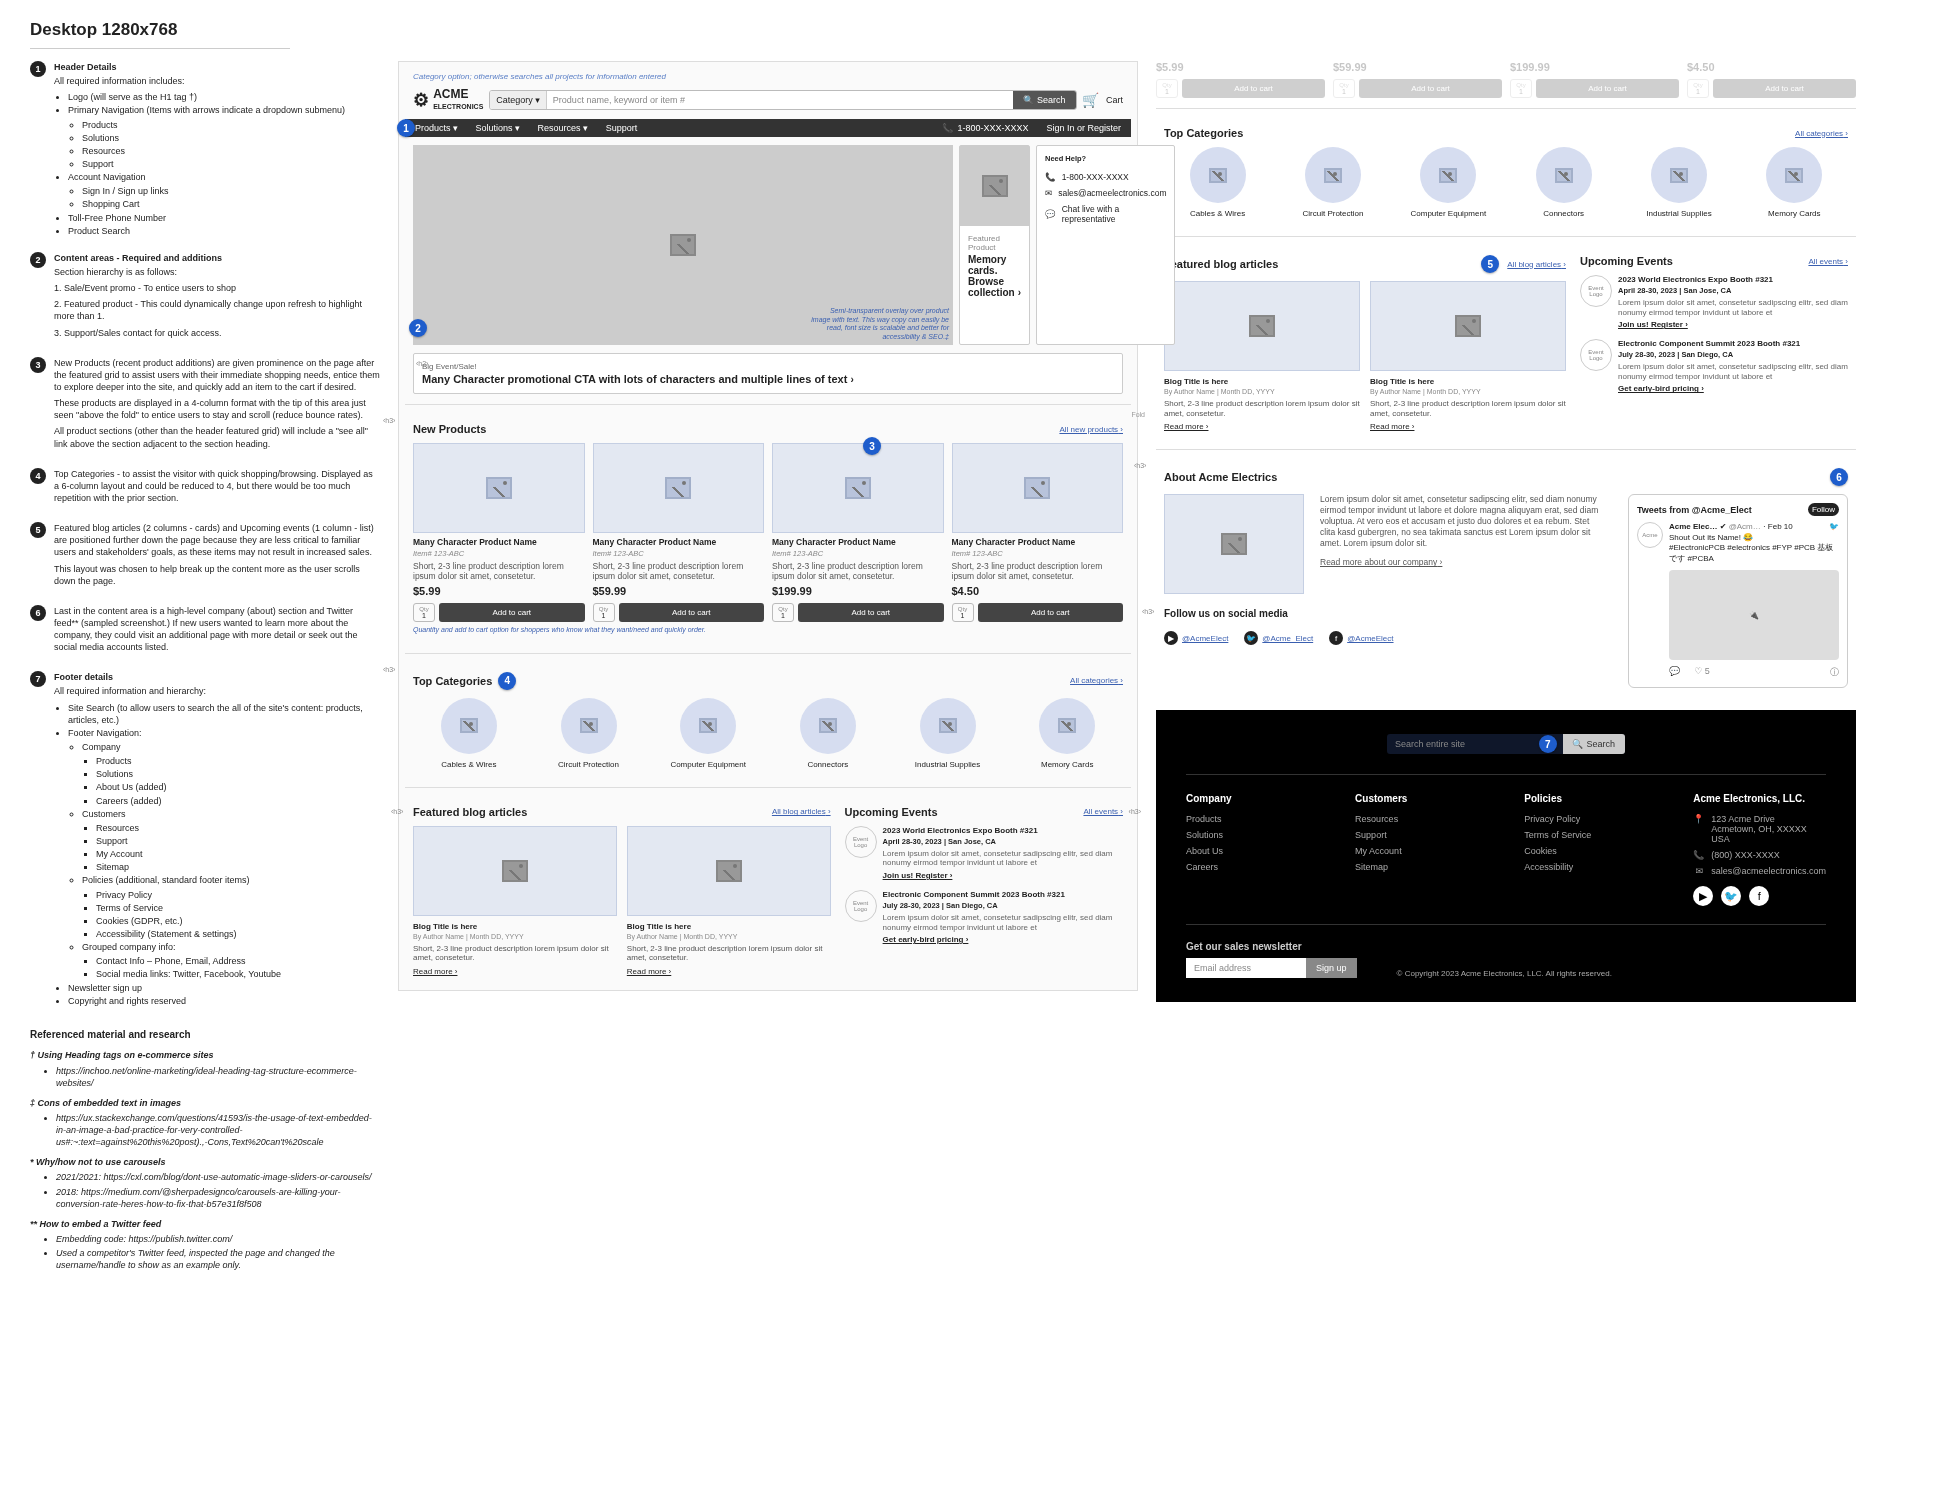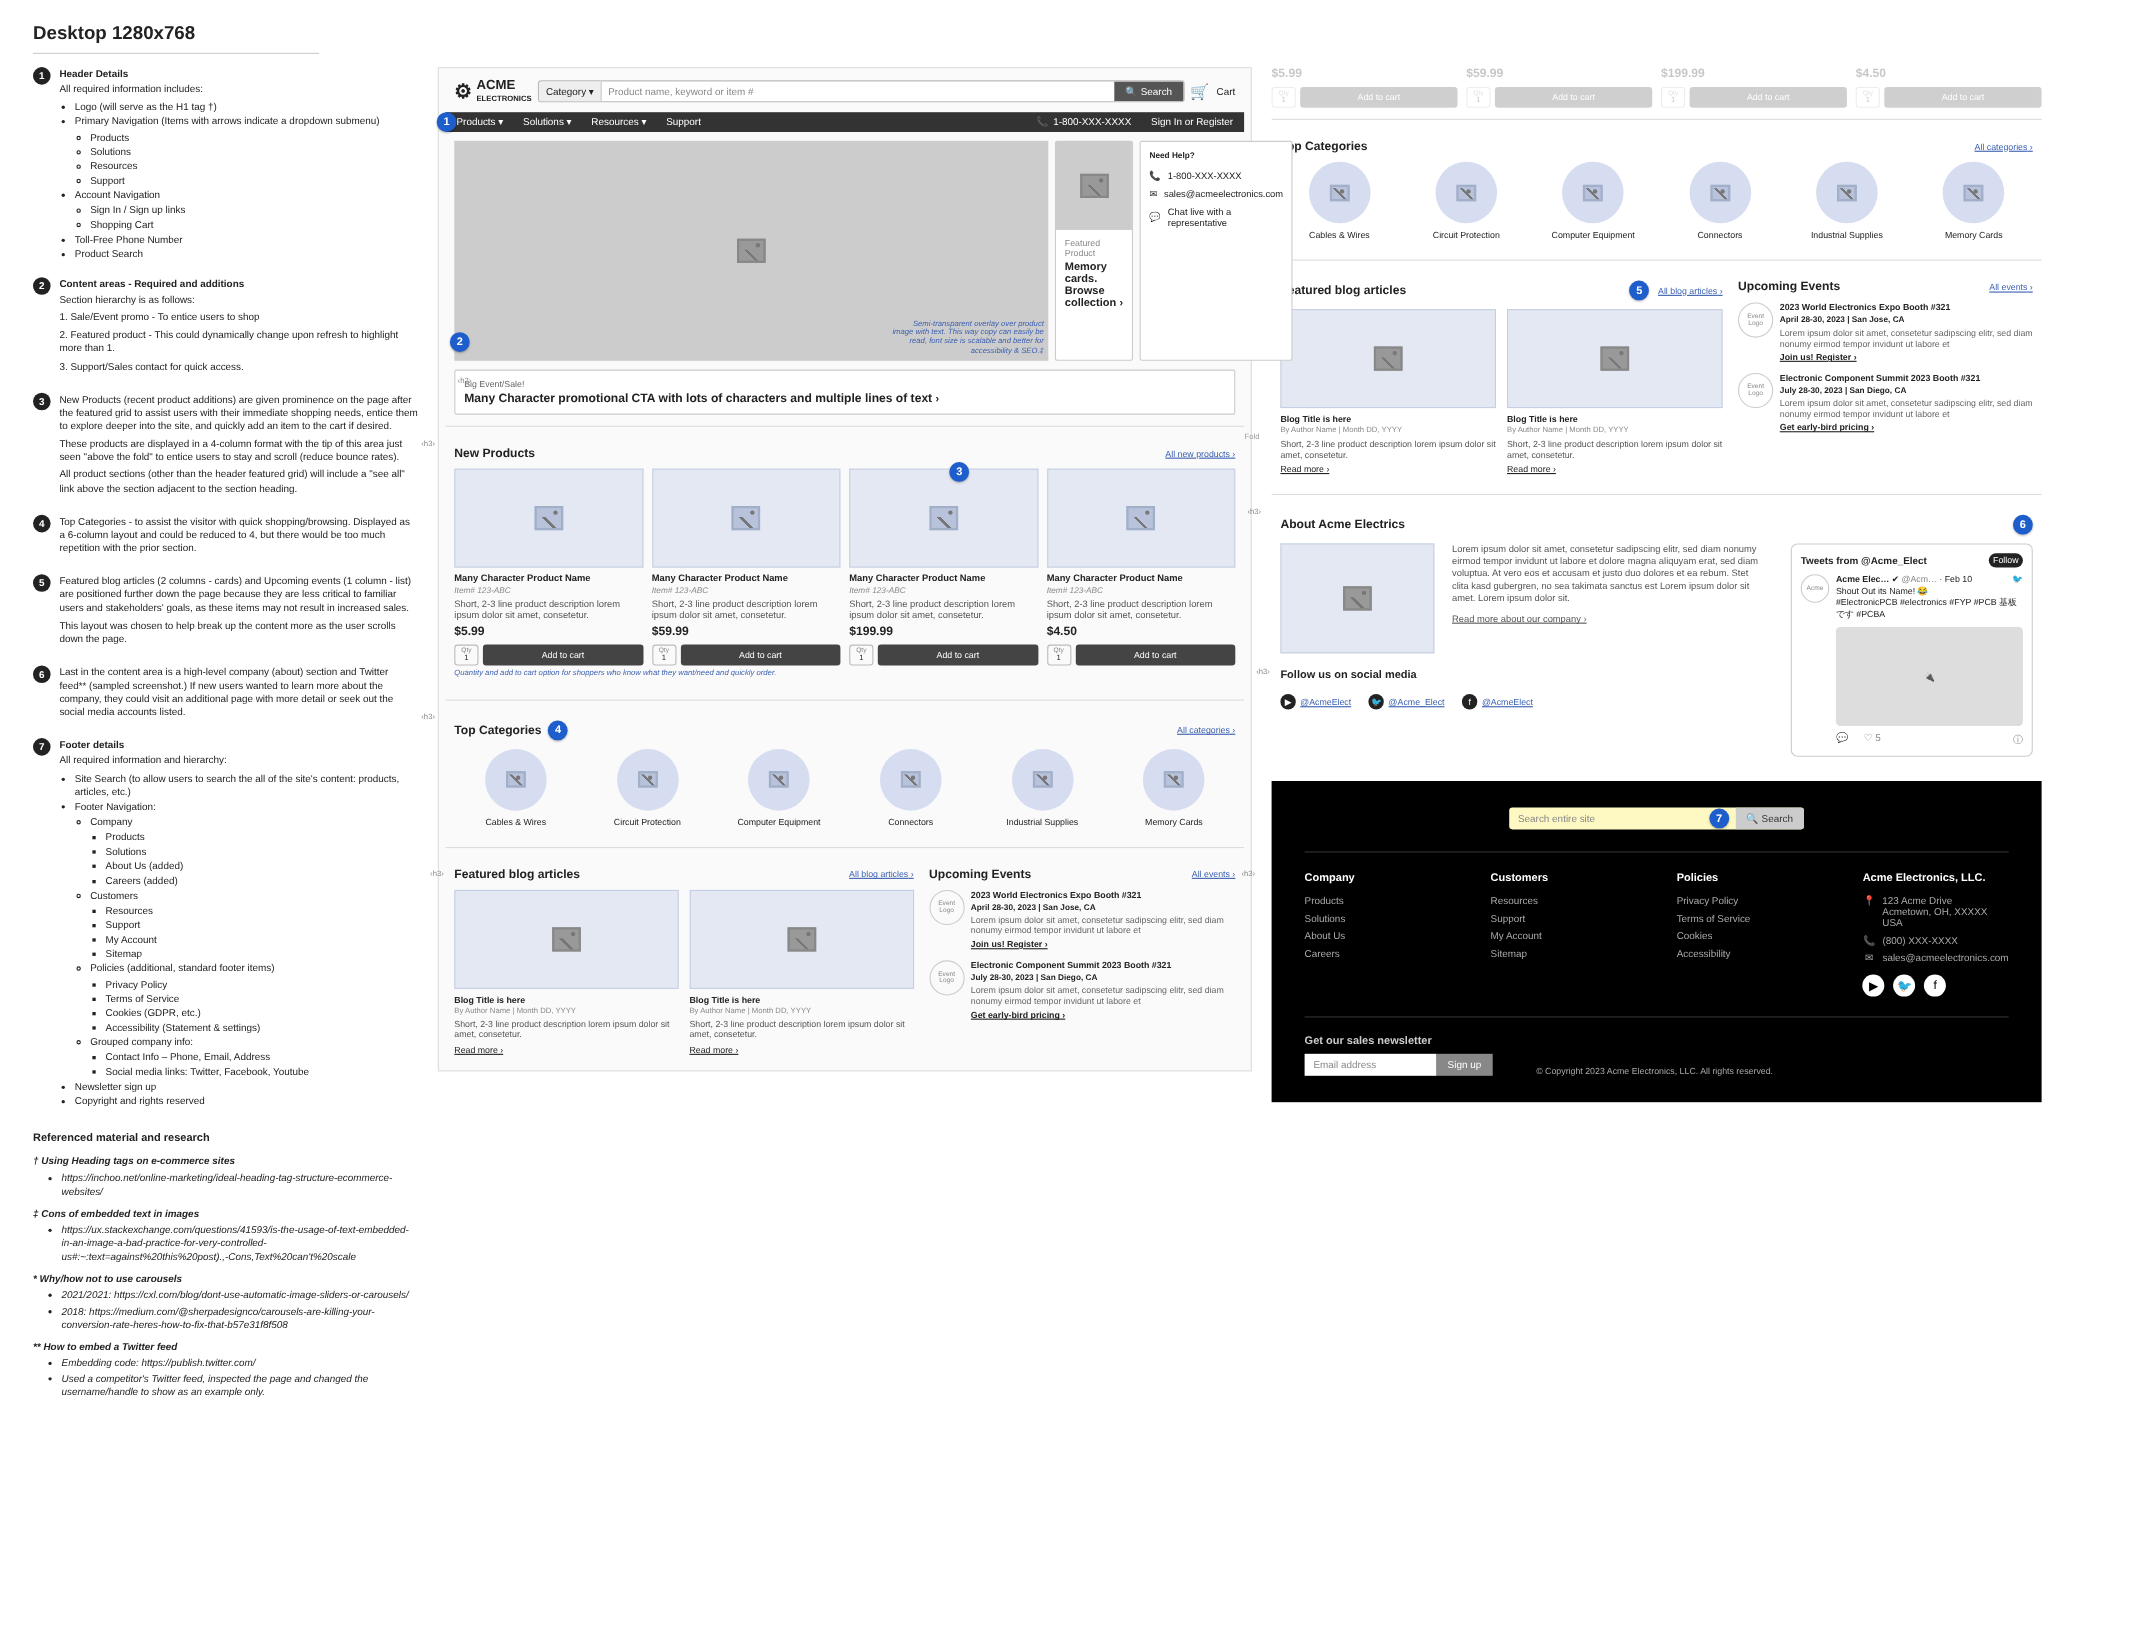--- a/index.html
+++ b/index.html
@@ -111,21 +111,21 @@
 .tweet-head{display:flex;justify-content:space-between;align-items:center;margin-bottom:6px}
 .tweet-head .h{font-weight:bold;font-size:9px}
 .followbtn{background:#222;color:#fff;border-radius:10px;padding:2px 4px;font-size:8px}
 .tweet-body{display:flex;gap:6px}
 .tweet-av{width:26px;height:26px;border-radius:50%;border:1px solid #ccc;font-size:6px;text-align:center;display:flex;align-items:center;justify-content:center;color:#888;flex-shrink:0}
 .tweet-img{margin-top:6px;height:90px;background:#ddd;border-radius:4px;display:flex;align-items:center;justify-content:center}
 .tweet-foot{display:flex;gap:14px;margin-top:6px;color:#888;font-size:9px}
 
 .footer{background:#000;color:#ccc;padding:24px 30px;font-size:9px;margin-top:14px}
 .fsearch{display:flex;justify-content:center;margin-bottom:20px}
-.fsearchbox{display:flex;background:#fef9c3;border-radius:3px;overflow:hidden;width:268px}
+.fsearchbox{display:flex;background:#0f172a;border-radius:3px;overflow:hidden;width:238px}
 .fsearchin{flex:1;padding:5px 8px;color:#888}
 .fsearchbtn{background:#ccc;color:#333;padding:5px 10px}
 .fcols{display:flex;gap:40px;border-top:1px solid #333;border-bottom:1px solid #333;padding:18px 0}
 .fcol{flex:1}
 .fcol h5{color:#fff;font-weight:bold;font-size:10px;margin-bottom:10px}
 .fcol li{list-style:none;margin-bottom:6px;color:#aaa}
 .faddr li{display:flex;gap:6px;align-items:flex-start}
 .fico{width:12px;text-align:center}
 .fsocial{display:flex;gap:8px;margin-top:10px}
 .fsoc-ico{width:20px;height:20px;border-radius:50%;background:#fff;color:#000;display:flex;align-items:center;justify-content:center;font-size:11px}
@@ -269,20 +269,21 @@
           <h4>** How to embed a Twitter feed</h4>
           <ul>
             <li>Embedding code: https://publish.twitter.com/</li>
             <li>Used a competitor's Twitter feed, inspected the page and changed the username/handle to show as an example only.</li>
           </ul>
         </div>
     </div>
 
     <div class="wf-col">
       <div class="wf">
+        <div class="topbar">Category option; otherwise searches all projects for information entered</div>
         <div class="searchrow">
           <div class="logo">
             <span class="gear">⚙</span>
             <div class="ltxt"><span>ACME</span><br><span style="font-size:7px">ELECTRONICS</span></div>
           </div>
           <div class="searchwrap">
             <div class="catsel">Category ▾</div>
             <div class="searchin">Product name, keyword or item #</div>
             <div class="searchbtn">🔍 <span>Search</span></div>
           </div>

